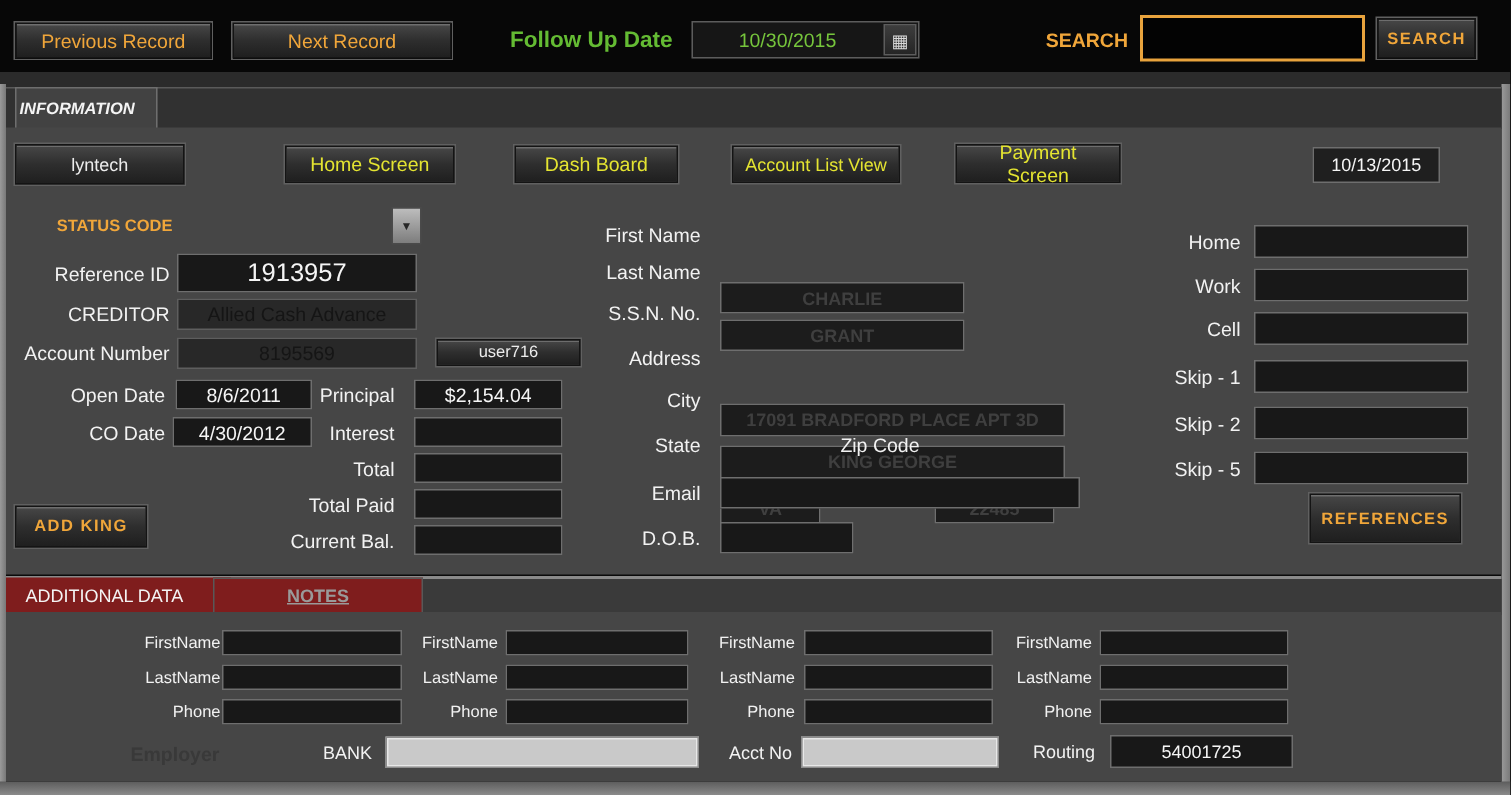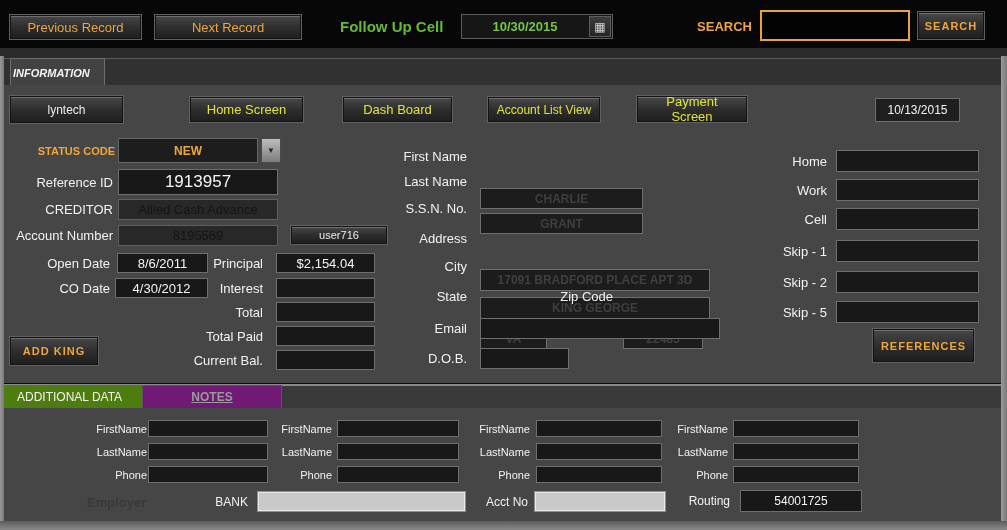--- a/index.html
+++ b/index.html
@@ -6,21 +6,21 @@
   body{font-family:"Liberation Sans",sans-serif;}
   #screen{position:relative;width:1007px;height:530px;background:#0a0a0a;overflow:hidden;}
   .abs{position:absolute;box-sizing:border-box;}
 
   
   .win-strip{position:absolute;background:#2b2b2b;}
   .edge{position:absolute;background:linear-gradient(90deg,#9a9a9a,#787878);}
   .panel{position:absolute;background:#464646;}
   .tabstrip{position:absolute;background:#313131;border-top:1px solid #5a5a5a;}
   .tab-active{position:absolute;background:#424242;border:1px solid #6e6e6e;border-bottom:none;color:#f4f4f4;font-weight:700;display:flex;align-items:center;}
-  .tab-idle{position:absolute;background:#701a75;border:1px solid #585858;color:#9a9a9a;font-weight:700;display:flex;align-items:center;justify-content:center;}
+  .tab-idle{position:absolute;background:#7f1d1d;border:1px solid #585858;color:#9a9a9a;font-weight:700;display:flex;align-items:center;justify-content:center;}
 
   
   .btn{position:absolute;display:flex;align-items:center;justify-content:center;cursor:pointer;
        background:linear-gradient(180deg,#474747 0%,#2e2e2e 50%,#1f1f1f 100%);
        border:1px solid #141414;box-shadow:inset 0 1px 0 rgba(255,255,255,.22),0 0 0 1px #606060;
        color:#ececec;font-size:12px;box-sizing:border-box;}
   .btn.orange{color:#f0a63a;font-weight:700;}
   .btn.yellow{color:#e4e431;font-weight:400;font-size:13px;}
   .btn.caps{font-size:11px;letter-spacing:1px;}
 
@@ -49,23 +49,23 @@
       display:flex;align-items:center;justify-content:center;font-size:12px;cursor:pointer;box-sizing:border-box;}
 </style>
 </head>
 <body>
 
 <div id="screen">
 
   <div class="abs" style="left:0;top:0;width:1007px;height:48px;background:#070707;">
     <button class="btn" style="left:10px;top:15px;width:131px;height:24px;color:#f0a63a;font-size:13px;">Previous Record</button>
     <button class="btn" style="left:155px;top:15px;width:146px;height:24px;color:#f0a63a;font-size:13px;">Next Record</button>
-    <div class="lbl" style="left:340px;top:14px;width:115px;height:25px;color:#64bb33;font-size:15px;font-weight:700;justify-content:flex-start;">Follow Up Cell</div>
+    <div class="lbl" style="left:340px;top:14px;width:115px;height:25px;color:#64bb33;font-size:15px;font-weight:700;justify-content:flex-start;">Follow Up Date</div>
     <div class="abs" style="left:461px;top:14px;width:152px;height:25px;background:#161616;border:1px solid #5c5c5c;">
-      <span style="position:absolute;left:0;top:0;width:126px;height:23px;display:flex;align-items:center;justify-content:center;color:#76c53c;font-weight:700;font-size:13px;">10/30/2015</span>
+      <span style="position:absolute;left:0;top:0;width:126px;height:23px;display:flex;align-items:center;justify-content:center;color:#76c53c;font-weight:400;font-size:13px;">10/30/2015</span>
       <span class="cal-btn" style="left:127px;top:1px;width:22px;height:21px;">▦</span>
     </div>
     <div class="lbl" style="left:640px;top:15px;width:112px;height:22px;color:#f0a63a;font-size:13px;font-weight:700;">SEARCH</div>
     <input class="inp search" style="left: 760px; top: 10px; width: 150px; height: 31px;" value="">
     <button class="btn caps" style="left:918px;top:12px;width:66px;height:27px;color:#f0a63a;font-weight:700;">SEARCH</button>
   </div>
 
   <div class="win-strip" style="left:0;top:48px;width:1007px;height:10px;"></div>
   <div class="edge" style="left:0;top:56px;width:4px;height:474px;"></div>
   <div class="edge" style="left:1001px;top:56px;width:6px;height:474px;"></div>
@@ -81,23 +81,20 @@
   <button class="btn" style="left:10px;top:96px;width:113px;height:27px;font-size:12px;">lyntech</button>
   <button class="btn yellow" style="left:190px;top:97px;width:113px;height:25px;">Home Screen</button>
   <button class="btn yellow" style="left:343px;top:97px;width:109px;height:25px;">Dash Board</button>
   <button class="btn yellow" style="left:488px;top:97px;width:112px;height:25px;font-size:12px;">Account List View</button>
   <button class="btn yellow" style="left:637px;top:96px;width:110px;height:26px;">Payment Screen</button>
   <div class="inp" style="left:875px;top:98px;width:85px;height:24px;display:flex;align-items:center;justify-content:center;font-size:12px;background:#1f1f1f;">
     <span>10/13/2015</span>
   </div>
 
   <div class="lbl orange" style="left:20px;top:138px;width:95px;height:25px;">STATUS CODE</div>
-  <div class="dd" style="left:118px;top:138px;width:140px;height:25px;">
-    <span>NEW</span>
-  </div>
   <span class="dd-arrow" style="left:261px;top:138px;width:20px;height:25px;">▼</span>
 
   <div class="lbl" style="left:0;top:169px;width:113px;height:26px;">Reference ID</div>
   <input class="inp big" readonly="" style="left: 118px; top: 169px; width: 160px; height: 26px;" value="1913957">
   <div class="lbl" style="left:0;top:199px;width:113px;height:21px;">CREDITOR</div>
   <input class="inp dis2" readonly="" style="left: 118px; top: 199px; width: 160px; height: 21px;" value="Allied Cash Advance">
   <div class="lbl" style="left:0;top:225px;width:113px;height:21px;">Account Number</div>
   <input class="inp dis2" readonly="" style="left: 118px; top: 225px; width: 160px; height: 21px;" value="8195569">
   <button class="btn" style="left:291px;top:226px;width:96px;height:18px;font-size:11px;">user716</button>
 
@@ -146,21 +143,21 @@
   <input class="inp" readonly="" style="left: 836px; top: 208px; width: 143px; height: 22px;" value="">
   <div class="lbl" style="left:740px;top:240px;width:87px;height:22px;">Skip - 1</div>
   <input class="inp" readonly="" style="left: 836px; top: 240px; width: 143px; height: 22px;" value="">
   <div class="lbl" style="left:740px;top:271px;width:87px;height:22px;">Skip - 2</div>
   <input class="inp" readonly="" style="left: 836px; top: 271px; width: 143px; height: 22px;" value="">
   <div class="lbl" style="left:740px;top:301px;width:87px;height:22px;">Skip - 5</div>
   <input class="inp" readonly="" style="left: 836px; top: 301px; width: 143px; height: 22px;" value="">
   <button class="btn orange caps" style="left:873px;top:329px;width:101px;height:33px;">REFERENCES</button>
 
   <div class="tabstrip" style="left:4px;top:384px;width:997px;height:24px;border-top:2px solid #8a8a8a;background:#3a3a3a;"></div>
-  <div class="tab-active" style="left:4px;top:385px;width:137px;height:23px;font-size:12px;padding-left:13px;border:none;background:#4d7c0f;font-weight:400;">
+  <div class="tab-active" style="left:4px;top:385px;width:137px;height:23px;font-size:12px;padding-left:13px;border:none;background:#7f1d1d;font-weight:400;">
     <span>ADDITIONAL DATA</span>
   </div>
   <div class="tab-idle" style="left:142px;top:385px;width:138px;height:22px;font-size:12px;">
     <span style="text-decoration:underline;">NOTES</span>
   </div>
 
   <div class="panel" style="left:4px;top:408px;width:997px;height:113px;"></div>
 
   <div class="lbl small" style="left:57px;top:420px;width:90px;height:17px;">FirstName</div>
   <input class="inp sm" readonly="" style="left: 148px; top: 420px; width: 120px; height: 17px;" value="">

